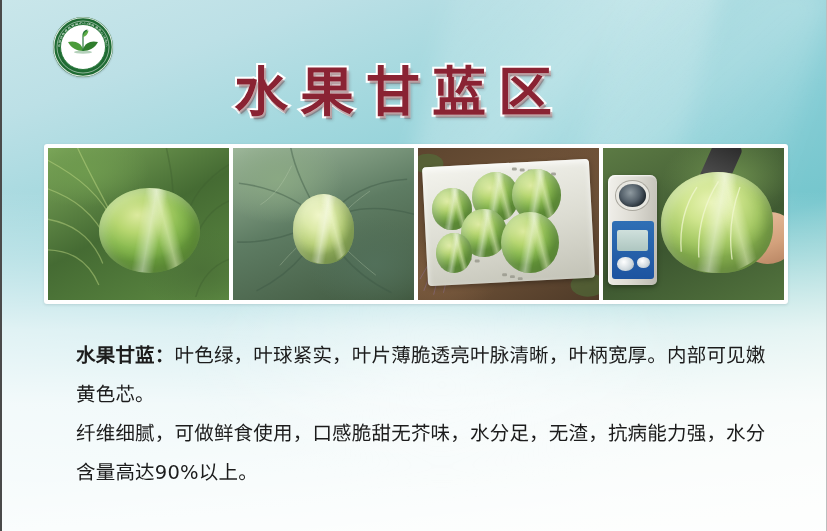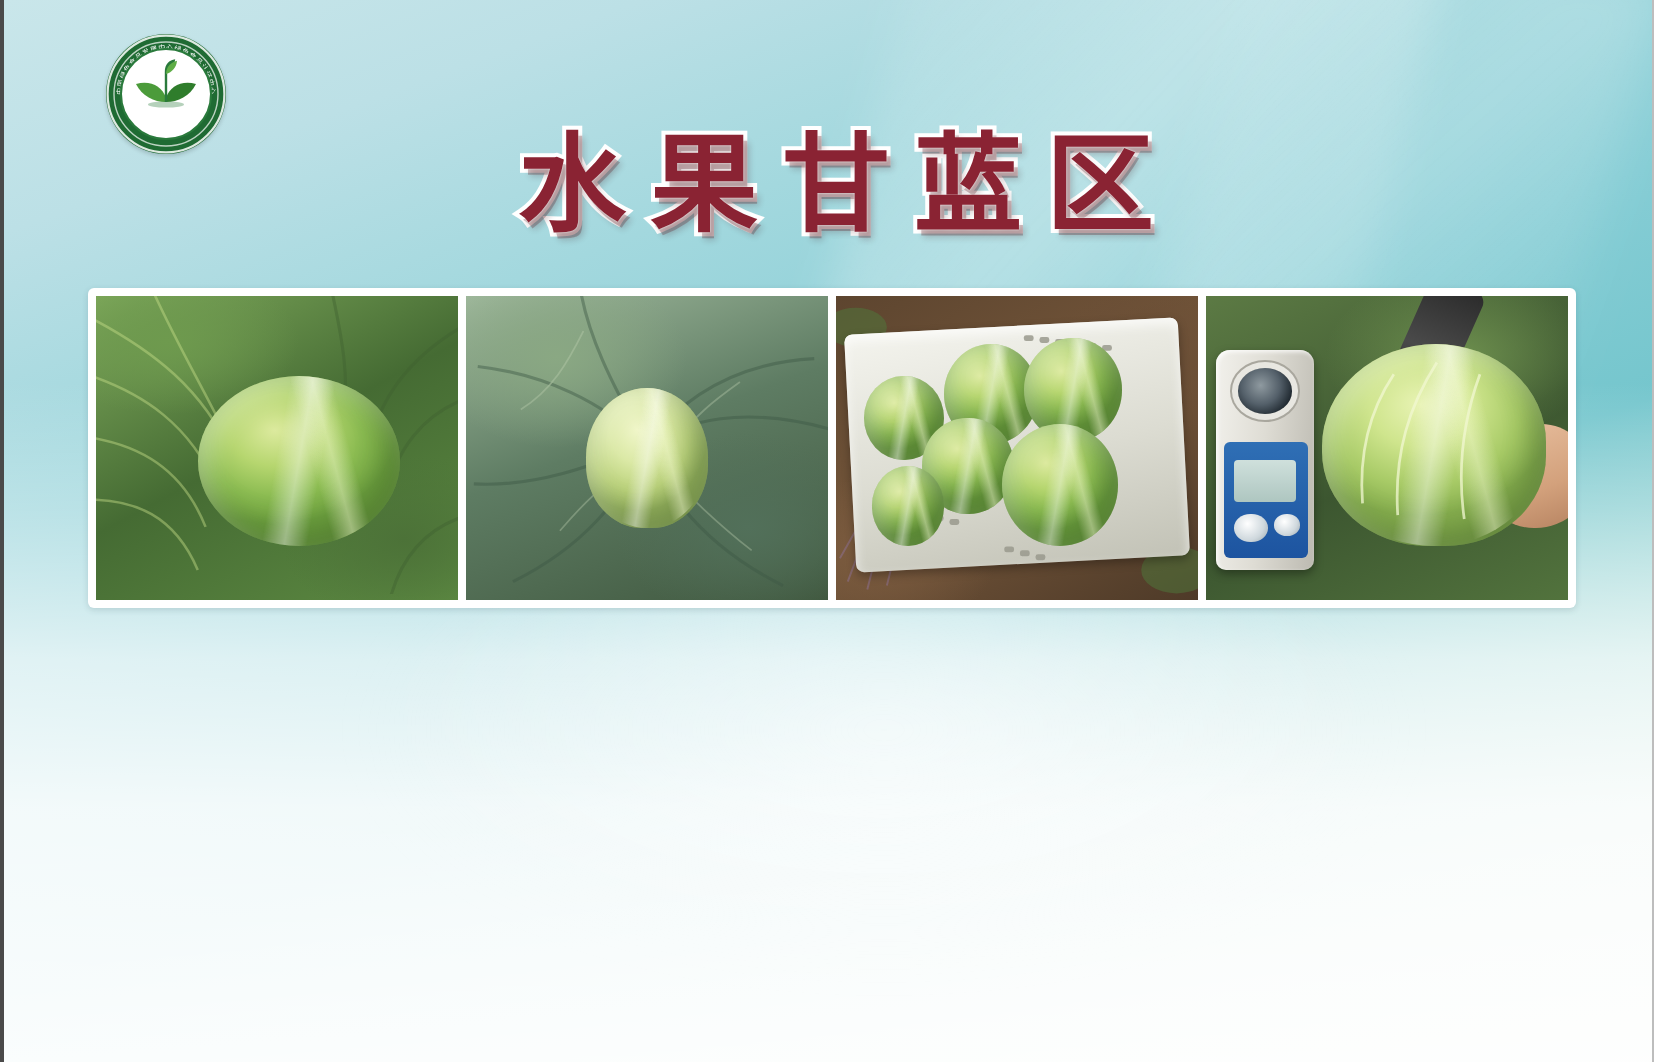--- a/index.html
+++ b/index.html
@@ -99,21 +99,21 @@
     left: 232px;
     top: 57px;
     width: 380px;
     height: 72px;
     line-height: 72px;
     font-family: "DejaVu Sans", "Liberation Sans", sans-serif;
     font-size: 54px;
     font-weight: 700;
     letter-spacing: 12px;
     color: #8a2333;
-    text-align: center;
+    text-align: left;
     white-space: nowrap;
     -webkit-text-stroke: 4px #ffffff;
     paint-order: stroke fill;
     text-shadow:
       0 0 1px #ffffff,
       2px 3px 0 rgba(90,20,30,0.28),
       3px 4px 3px rgba(60,15,22,0.20);
   }
 
   
@@ -384,14 +384,18 @@
       <div class="meter-lens" style="left:9%; top:24%; width:15%; height:15%;"></div>
       <div class="meter-panel" style="left:5%; top:48%; width:23%; height:38%;"></div>
       <div class="meter-screen" style="left:8%; top:54%; width:17%; height:14%;"></div>
       <div class="meter-btn" style="left:8%; top:72%; width:9%; height:9%;"></div>
       <div class="meter-btn" style="left:19%; top:72%; width:7%; height:7%;"></div>
       <span class="cap">手持糖度计测量水果甘蓝</span>
     </div>
 
   </div>
 
+  <div class="copy">
+    <p><span class="lead">水果甘蓝：</span><span>叶色绿，叶球紧实，叶片薄脆透亮叶脉清晰，叶柄宽厚。内部可见嫩黄色芯。</span></p>
+    <p>纤维细腻，可做鲜食使用，口感脆甜无芥味，水分足，无渣，抗病能力强，水分含量高达90%以上。</p>
+  </div>
 
 </div>
 
 </body></html>

